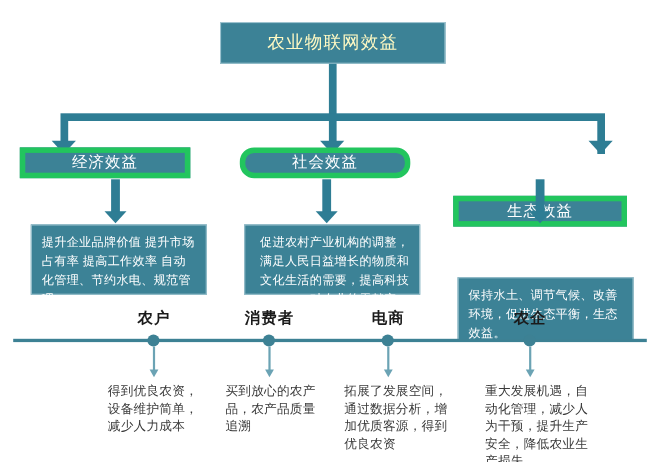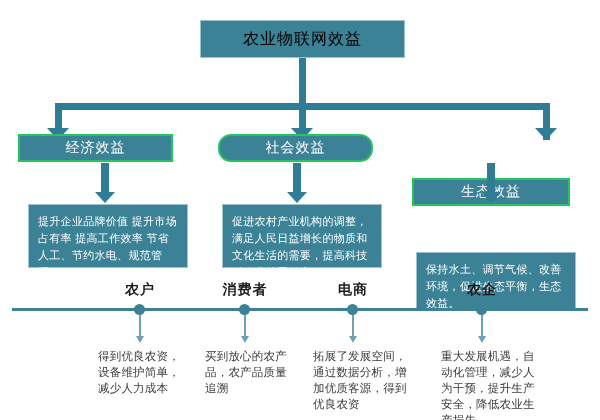--- a/index.html
+++ b/index.html
@@ -14,21 +14,21 @@
   
   .abs{position:absolute;}
 
   
   .title-box{
     left:200px;top:20px;width:205px;height:38px;
     background:#3c8296;
     border:1px solid #9dc3cf;
     box-sizing:border-box;
     display:flex;align-items:center;justify-content:center;
-    color:#000000;font-size:16px;letter-spacing:1px;
+    color:#fef9c3;font-size:16px;letter-spacing:1px;
   }
 
   
   .bar{background:#2e7d94;}
   .stem-main{left:299px;top:58px;width:7px;height:48px;}
   .cross-main{left:55px;top:103px;width:495px;height:7px;}
   .drop{width:7px;background:#2e7d94;}
   .drop-l{left:55px;top:110px;height:30px;}
   .drop-c{left:299px;top:110px;height:30px;}
   .drop-r{left:543px;top:110px;height:30px;}
@@ -39,21 +39,21 @@
     border-top:12px solid #2e7d94;
   }
   .ah-l{left:47px;top:128px;}
   .ah-c{left:291px;top:128px;}
   .ah-r{left:535px;top:128px;}
 
   
   .cat-box{
     height:28px;
     background:#3c8296;
-    border:2px solid #22c55e;
+    border:5px solid #22c55e;
     box-sizing:border-box;
     display:flex;align-items:center;justify-content:center;
     color:#ffffff;font-size:14px;letter-spacing:1px;
   }
   .cat-1{left:18px;top:134px;width:155px;}
   .cat-2{left:218px;top:134px;width:155px;border-radius:13px;}
   .cat-3{left:412px;top:134px;width:158px;margin-top:44px;}
 
   
   .stub{width:8px;height:35px;background:#2e7d94;}
@@ -75,21 +75,21 @@
     background:#3c8296;
     border:1px solid #9dc3cf;
     box-sizing:border-box;
     color:#ffffff;
     font-size:11px;
     line-height:17px;
     padding:8px 9px;
     letter-spacing:0.3px;
   }
   .desc-1{left:28px;top:204px;width:160px;height:64px;}
-  .desc-2{left:222px;top:204px;width:160px;height:64px;}
+  .desc-2{left:222px;top:204px;width:160px;height:64px;text-align:right;}
   .desc-3{left:416px;top:204px;width:160px;height:58px;margin-top:48px;}
 
   
   .timeline{
     left:12px;top:308px;width:576px;height:3px;
     background:#3d8194;
   }
   .dot{
     width:11px;height:11px;border-radius:50%;
     background:#3d8194;
@@ -144,21 +144,21 @@
 
   <div class="abs stub stub-1"></div>
   <div class="abs ah2 ah2-1"></div>
 
   <div class="abs stub stub-2"></div>
   <div class="abs ah2 ah2-2"></div>
 
   <div class="abs stub stub-3"></div>
   <div class="abs ah2 ah2-3"></div>
 
-  <div class="abs desc-box desc-1">提升企业品牌价值 提升市场占有率 提高工作效率 节省人工、节约水电、规范管理。</div>
+  <div class="abs desc-box desc-1">提升企业品牌价值 提升市场占有率 提高工作效率 自动化管理、节约水电、规范管理。</div>
   <div class="abs desc-box desc-2">促进农村产业机构的调整，满足人民日益增长的物质和文化生活的需要，提高科技对农业的贡献率。</div>
   <div class="abs desc-box desc-3">保持水土、调节气候、改善环境，促进生态平衡，生态效益。</div>
 
   <div class="abs timeline"></div>
 
   <div class="abs role-label" style="left:100px;top:281px;width:80px;">农户</div>
   <div class="abs dot" style="left:134px;top:304px;"></div>
   <div class="abs thin-stem" style="left:139px;top:315px;"></div>
   <div class="abs thin-head" style="left:136px;top:336px;"></div>
   <div class="abs bottom-text" style="left:98px;top:348px;width:92px;">得到优良农资，设备维护简单，减少人力成本</div>

